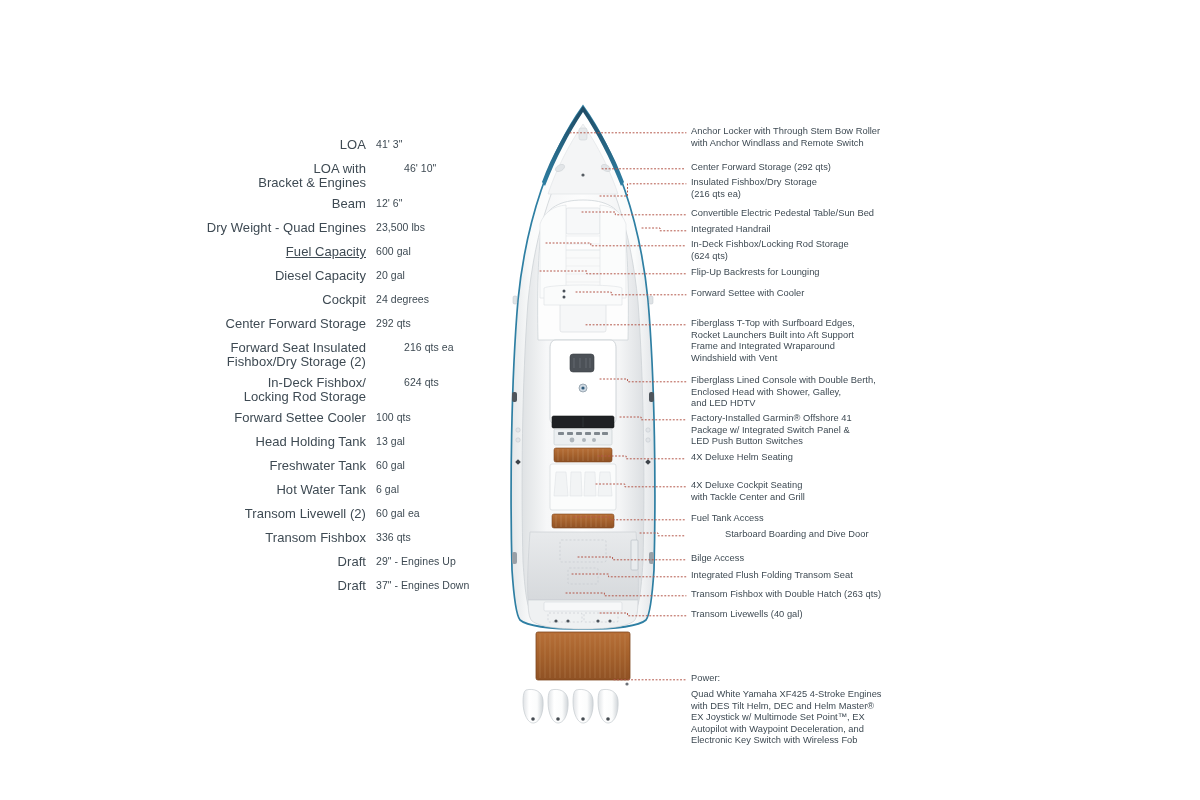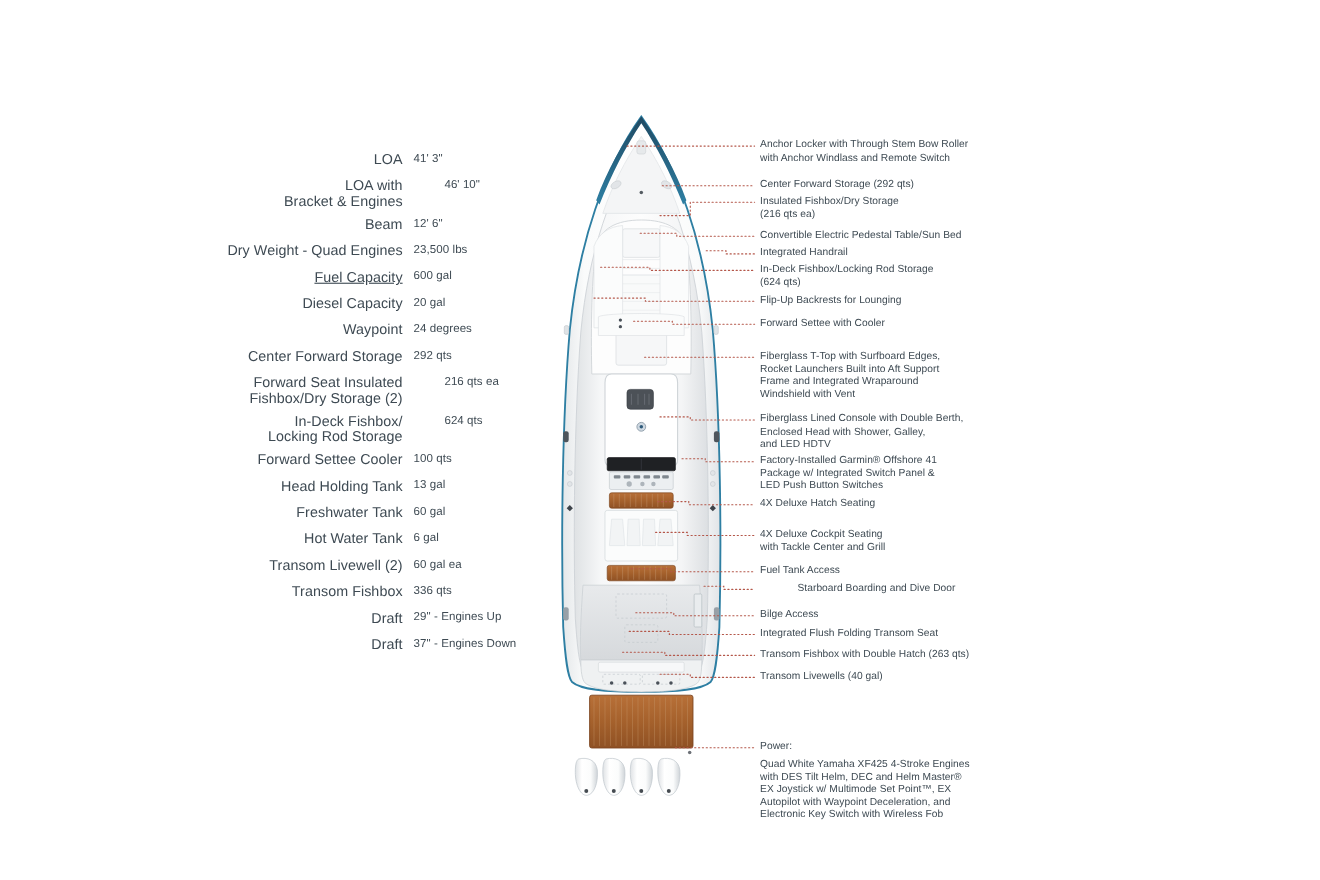--- a/index.html
+++ b/index.html
@@ -116,21 +116,21 @@
       </div>
       <div class="spec-row">
         <div class="spec-label" style="white-space: pre-line; text-decoration: underline;">Fuel Capacity</div>
         <div class="spec-value">600 gal</div>
       </div>
       <div class="spec-row">
         <div class="spec-label" style="white-space: pre-line;">Diesel Capacity</div>
         <div class="spec-value">20 gal</div>
       </div>
       <div class="spec-row">
-        <div class="spec-label" style="white-space: pre-line;">Waypoint</div>
+        <div class="spec-label" style="white-space: pre-line;">Cockpit</div>
         <div class="spec-value">24 degrees</div>
       </div>
       <div class="spec-row">
         <div class="spec-label" style="white-space: pre-line;">Center Forward Storage</div>
         <div class="spec-value">292 qts</div>
       </div>
       <div class="spec-row two-line">
         <div class="spec-label" style="white-space: pre-line;">Forward Seat Insulated
 Fishbox/Dry Storage (2)</div>
         <div class="spec-value">216 qts ea</div>
@@ -456,21 +456,21 @@
       <div class="callout" style="top: 375px; left: 0px;">Fiberglass Lined Console with Double Berth,
 Enclosed Head with Shower, Galley,
 and LED HDTV</div>
       <div class="callout" style="top: 318px; left: 0px;">Fiberglass T-Top with Surfboard Edges,
 Rocket Launchers Built into Aft Support
 Frame and Integrated Wraparound
 Windshield with Vent</div>
       <div class="callout" style="top: 413px; left: 0px;">Factory-Installed Garmin® Offshore 41
 Package w/ Integrated Switch Panel &amp;
 LED Push Button Switches</div>
-      <div class="callout" style="top: 452px; left: 0px;">4X Deluxe Hatch Seating</div>
+      <div class="callout" style="top: 452px; left: 0px;">4X Deluxe Helm Seating</div>
       <div class="callout" style="top: 480px; left: 0px;">4X Deluxe Cockpit Seating
 with Tackle Center and Grill</div>
       <div class="callout" style="top: 513px; left: 0px;">Fuel Tank Access</div>
       <div class="callout" style="top: 529px; left: 0px; margin-left: 34px;">Starboard Boarding and Dive Door</div>
       <div class="callout" style="top: 553px; left: 0px;">Bilge Access</div>
       <div class="callout" style="top: 570px; left: 0px;">Integrated Flush Folding Transom Seat</div>
       <div class="callout" style="top: 589px; left: 0px;">Transom Fishbox with Double Hatch (263 qts)</div>
       <div class="callout" style="top: 609px; left: 0px;">Transom Livewells (40 gal)</div>
       <div class="callout" style="top: 673px; left: 0px;">Power:</div>
       <div class="callout" style="top: 689px; left: 0px;">Quad White Yamaha XF425 4-Stroke Engines

